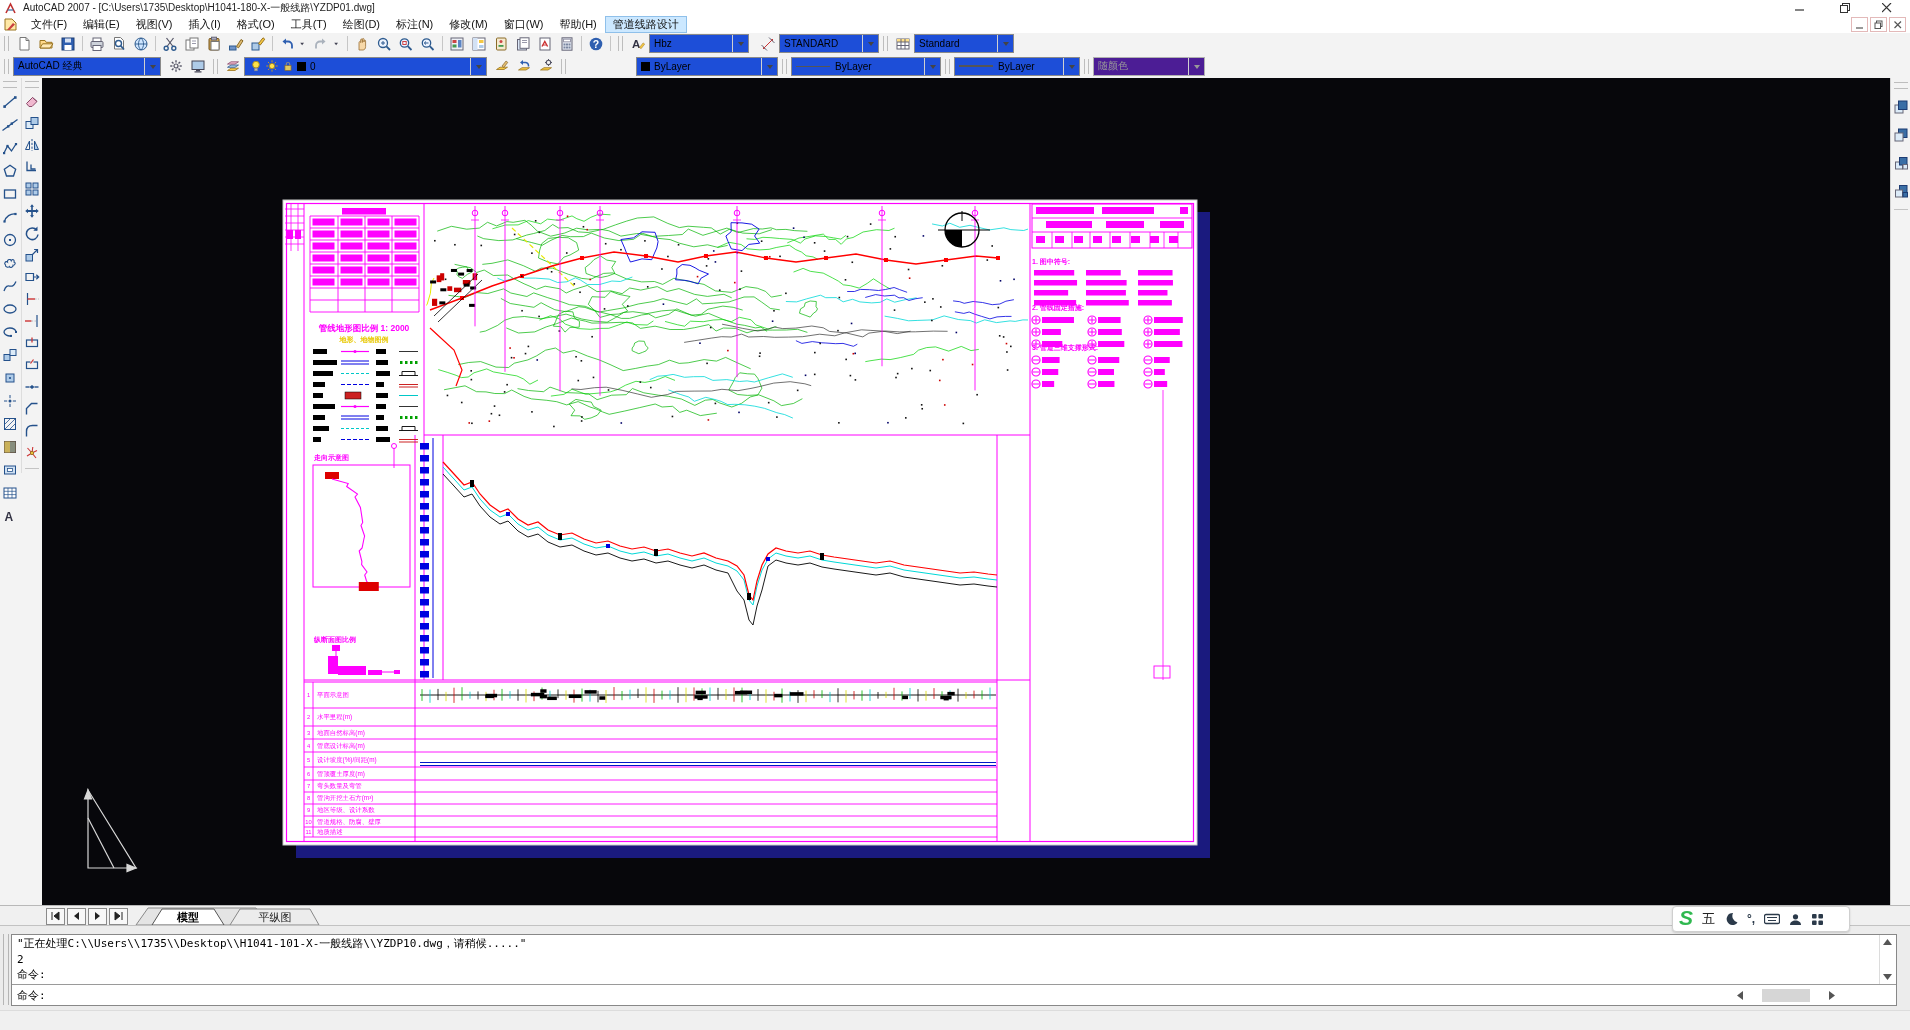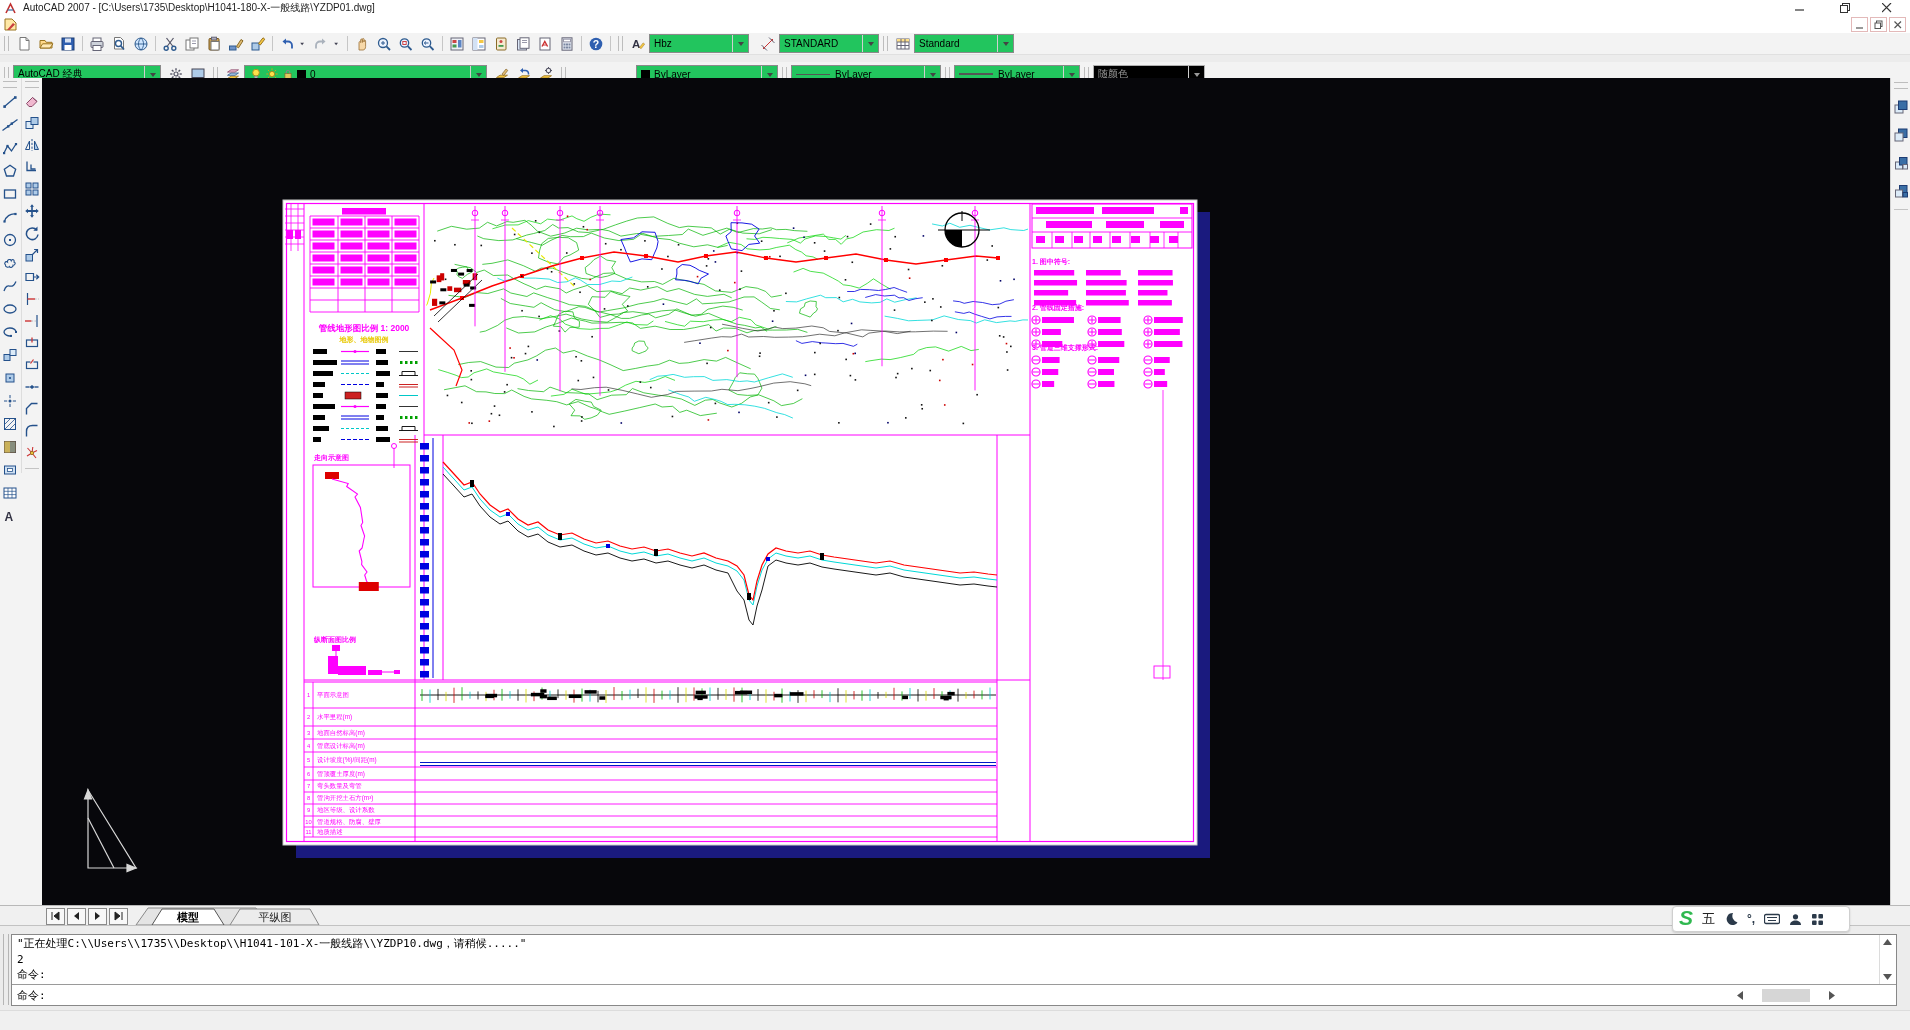--- a/index.html
+++ b/index.html
@@ -10,30 +10,30 @@
   #titlebar .ttl{margin-left:6px;white-space:nowrap}
   .wctl{position:absolute;top:0;height:16px;width:30px;display:flex;align-items:center;justify-content:center}
   
   #menubar{left:0;top:16px;width:1910px;height:17px;background:#fff;display:flex;align-items:center;font-size:11px;color:#111}
   .mitem{padding:1px 8px;white-space:nowrap;cursor:default}
   .mitem.hl{background:#cce8ff;border:1px solid #8fc0ea;padding:0 7px}
   .mdibtn{width:15px;height:13px;border:1px solid #e3b9b9;background:#fff;display:flex;align-items:center;justify-content:center;margin-left:2px}
   
   .tbrow{left:0;width:1910px;background:#f3f3f3;display:flex;align-items:center;border-bottom:1px solid #e0e0e0}
   #tb1{top:33px;height:21px}
-  #tb2{top:62px;height:24px}
+  #tb2{top:54px;height:24px}
   .tbtn{width:22px;height:19px;display:flex;align-items:center;justify-content:center;flex:none}
   .tbtn.narrow{width:12px}
   .sep{width:1px;height:15px;background:#c6c6c6;margin:0 3px;flex:none}
   .grip{width:3px;height:15px;border-left:1px solid #bdbdbd;border-right:1px solid #bdbdbd;margin:0 4px;flex:none}
-  .combo{height:19px;background:#22c55e;border:1px solid #8a8a8a;display:flex;align-items:center;font-size:10px;color:#000;padding-left:4px;flex:none;position:relative;box-sizing:border-box}
+  .combo{height:19px;background:#1d4ed8;border:1px solid #8a8a8a;display:flex;align-items:center;font-size:10px;color:#000;padding-left:4px;flex:none;position:relative;box-sizing:border-box}
   .combo .cval{white-space:nowrap;overflow:hidden}
   .combo .arrowbox{margin-left:auto;width:15px;height:100%;border-left:1px solid #d0d0d0;display:flex;align-items:center;justify-content:center}
   .combo .arr{width:0;height:0;border:3.5px solid transparent;border-top:4.5px solid #444;margin-top:4px}
-  .combo.disabled{background:#000000;color:#999;border-color:#b0b0b0}
+  .combo.disabled{background:#4c1d95;color:#999;border-color:#b0b0b0}
   .swatch{width:9px;height:9px;background:#000;margin-right:4px;flex:none}
   .ltsample{width:34px;height:1px;background:#555;margin-right:5px;flex:none}
   
   #leftdock{left:0;top:78px;width:42px;height:827px;background:#f3f3f3;border-right:1px solid #d2d2d2}
   .vcol{position:absolute;top:0;width:20px}
   .vcol .hgrip{height:5px;border-top:1px solid #bdbdbd;border-bottom:1px solid #bdbdbd;margin:3px 3px 2px 3px}
   .vbtn{width:20px;display:flex;align-items:center;justify-content:center}
   #rightdock{left:1890px;top:78px;width:20px;height:827px;background:#f3f3f3;border-left:1px solid #d2d2d2}
   
   #canvas{left:42px;top:78px;width:1848px;height:827px;background:#07070b}
@@ -86,20 +86,34 @@
         <path d="M0 0L9 9M9 0L0 9" stroke="#333" stroke-width="1.2"></path>
       </svg>
     </div>
 </div>
 
 <div class="abs" id="menubar">
   <svg width="13" height="13" style="margin:0 6px 0 4px">
       <path d="M1 1h7l4 4v7H1z" fill="#ffe9a8" stroke="#9a7420"></path>
       <path d="M3 12L9 5l2 1.5L5.5 12z" fill="#c94040"></path>
     </svg>
+  <span id="menuitems" style="display:flex">
+      <span class="mitem">文件(F)</span>
+      <span class="mitem">编辑(E)</span>
+      <span class="mitem">视图(V)</span>
+      <span class="mitem">插入(I)</span>
+      <span class="mitem">格式(O)</span>
+      <span class="mitem">工具(T)</span>
+      <span class="mitem">绘图(D)</span>
+      <span class="mitem">标注(N)</span>
+      <span class="mitem">修改(M)</span>
+      <span class="mitem">窗口(W)</span>
+      <span class="mitem">帮助(H)</span>
+      <span class="mitem hl">管道线路设计</span>
+    </span>
   <span style="position:absolute;right:4px;display:flex" id="mdictls">
       <span class="mdibtn">
         <svg width="10" height="10">
           <line x1="1" y1="8" x2="8" y2="8" stroke="#555" stroke-width="1.2"></line>
         </svg>
       </span>
       <span class="mdibtn">
         <svg width="10" height="10">
           <rect x="2.5" y="1" width="5.5" height="5.5" fill="none" stroke="#555"></rect>
           <rect x="1" y="3" width="5.5" height="5.5" fill="#fff" stroke="#555"></rect>

